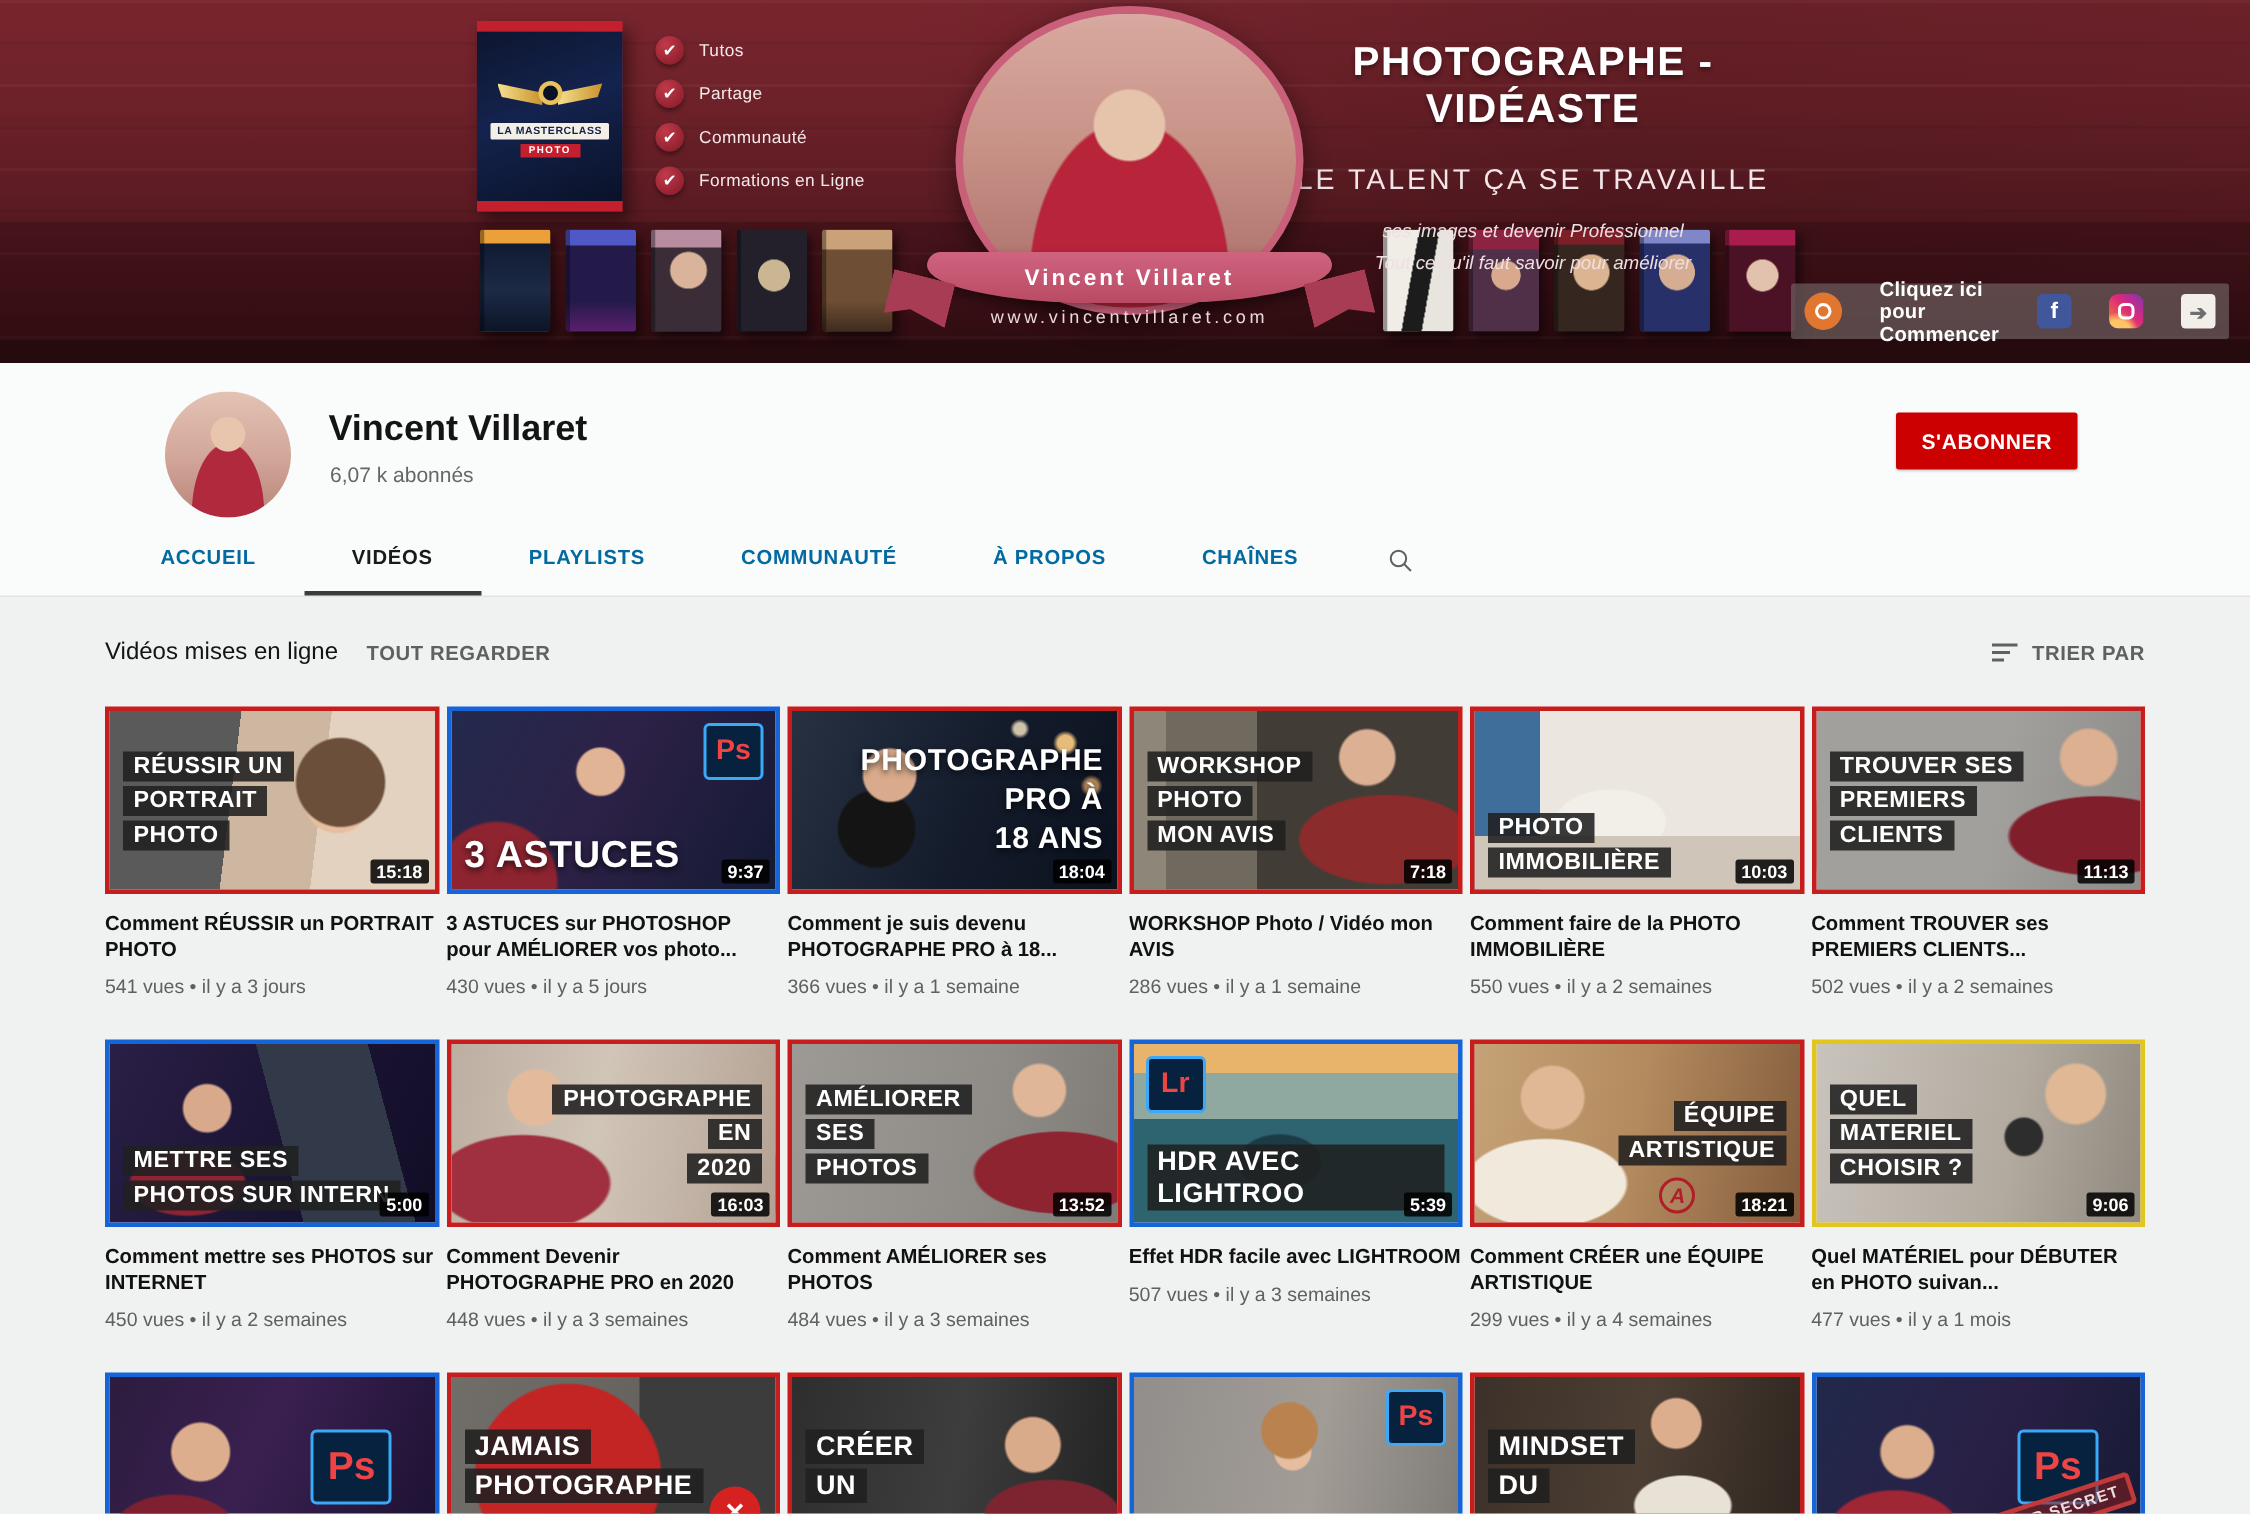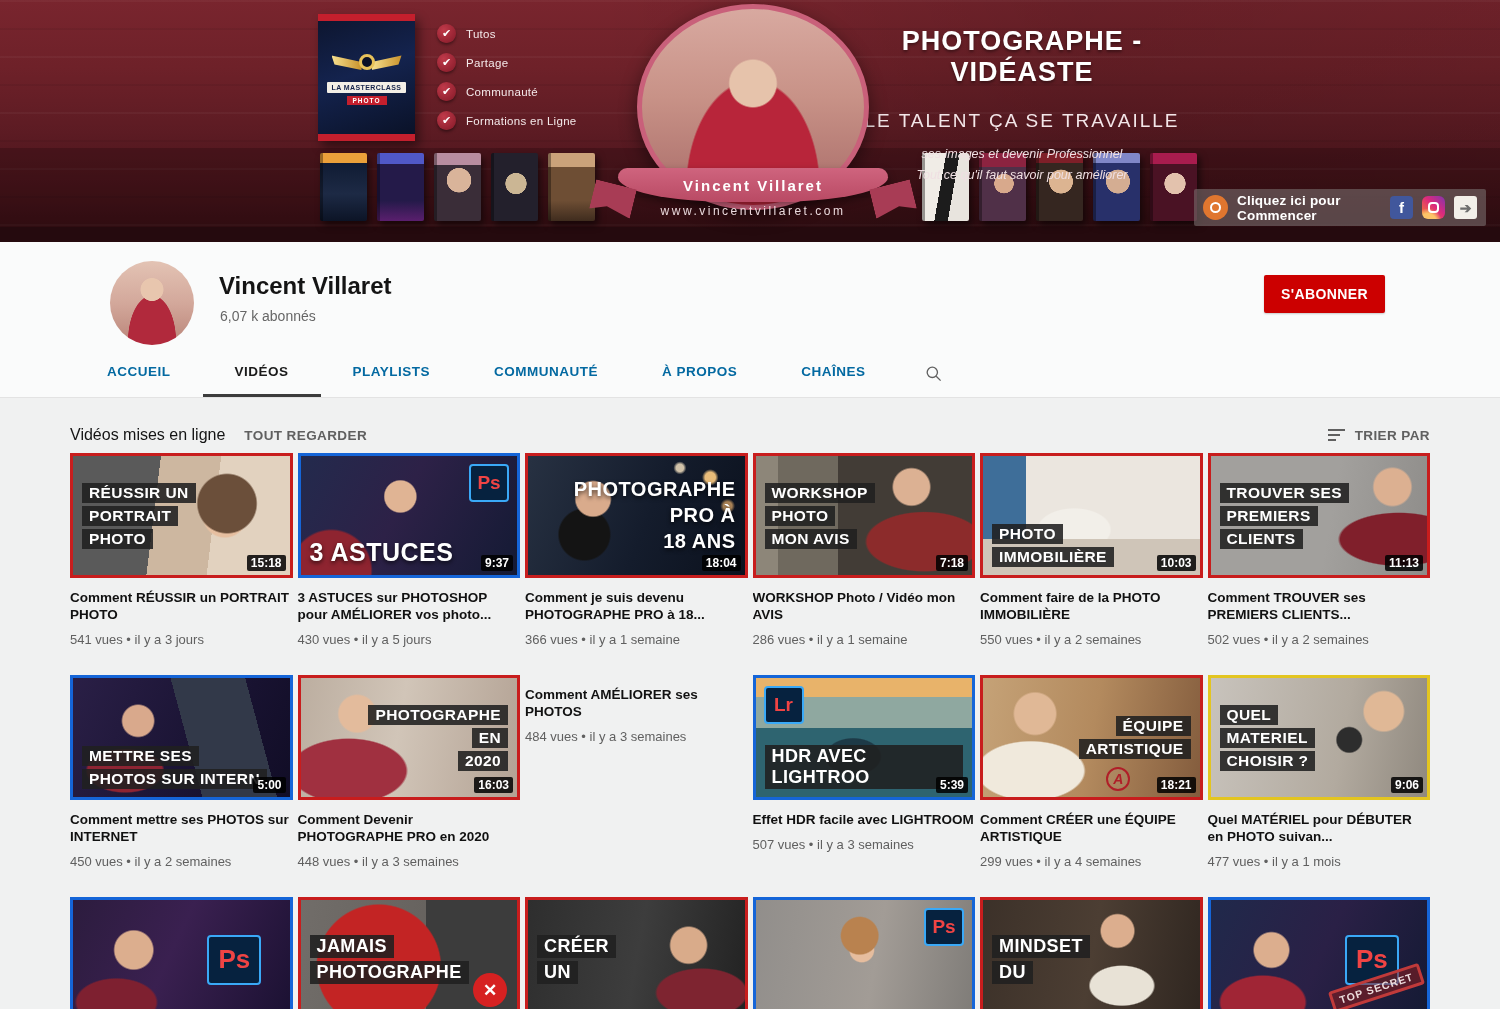--- a/index.html
+++ b/index.html
@@ -96,21 +96,21 @@
   
   .banner-right { position:absolute; left:852px; top:26px; width:340px; z-index:4;
     text-align:center; color:#fff; }
   .br-headline { font-size:27px; font-weight:bold; letter-spacing:1px; text-shadow:0 2px 3px rgba(0,0,0,0.4); }
   .br-subheadline { margin-top:22px; font-size:19px; font-weight:normal; letter-spacing:2px; color:#f3e6e8; }
   .br-tagline { margin-top:12px; font-size:12.5px; font-style:italic; color:#efdfe2; line-height:1.7; }
 
   
   .cta-bar { position:absolute; right:14px; bottom:16px; width:292px; height:37px; z-index:7;
     background:rgba(118,106,106,0.62); border-radius:2px; display:flex; align-items:center;
-    padding:0 9px; gap:9px; }
+    padding:0 9px; gap:25px; }
   .ic-cta { width:25px; height:25px; border-radius:50%; background:#e0762f; flex:none;
     display:flex; align-items:center; justify-content:center; }
   .ic-cta i { display:block; width:11px; height:11px; border:2px solid #fff; border-radius:50%; }
   .cta-label { color:#fff; font-size:13.5px; font-weight:bold; flex:1; letter-spacing:0.2px; }
   .ic-fb { width:23px; height:23px; border-radius:4px; background:#41579c; color:#fff; flex:none;
     display:flex; align-items:center; justify-content:center; font-weight:bold; font-size:15px; }
   .ic-ig { width:23px; height:23px; border-radius:6px; flex:none;
     background:radial-gradient(circle at 25% 115%, #fdc468 0 28%, transparent 45%),
                linear-gradient(45deg,#f58529,#dd2a7b 55%,#8134af);
     display:flex; align-items:center; justify-content:center; }
@@ -132,21 +132,21 @@
     border:none; font-family:inherit; font-size:14px; font-weight:bold; letter-spacing:0.4px;
     padding:11px 17px; border-radius:2px; cursor:pointer; box-shadow:0 1px 2px rgba(0,0,0,0.2); }
   .tabs { position:absolute; left:75px; bottom:0; display:flex; align-items:stretch; height:48px; }
   .tab { padding:0 32px; display:flex; align-items:center; font-size:13.5px; letter-spacing:0.5px;
     color:#0369a1; font-weight:bold; border-bottom:3px solid transparent; cursor:pointer; }
   .tab.active { color:#1a1a1a; border-bottom-color:#3c3c3c; }
   .tab-search { display:flex; align-items:center; padding:0 26px; cursor:pointer; }
 
   
   .content { padding:28px 70px 0 70px; }
-  .section-header { display:flex; align-items:center; margin-bottom:9px; }
+  .section-header { display:flex; align-items:center; margin-bottom:27px; }
   .section-title { font-size:16px; color:#141414; }
   .watch-all { margin-left:19px; font-size:13.5px; color:#606060; font-weight:bold;
     letter-spacing:0.4px; cursor:pointer; }
   .sort { margin-left:auto; display:flex; align-items:center; gap:10px; cursor:pointer;
     color:#606060; font-size:13.5px; font-weight:bold; letter-spacing:0.4px; }
   .sort-icon { display:inline-flex; flex-direction:column; gap:3px; }
   .sort-icon i { display:block; height:2px; background:#606060; }
   .sort-icon i:nth-child(1){ width:17px; } .sort-icon i:nth-child(2){ width:12px; }
   .sort-icon i:nth-child(3){ width:8px; }
 
@@ -471,20 +471,28 @@
           </div>
       <span class="dur">16:03</span>
     </div>
     <div class="vinfo">
       <div class="vtitle">Comment Devenir PHOTOGRAPHE PRO en 2020</div>
       <div class="vmeta">448 vues • il y a 3 semaines</div>
     </div>
   </div>
 
   <div class="card">
+    <div class="thumb t9" style="border-color: rgb(200, 29, 29);">
+      <div class="cap pos-cl size-md">
+            <span class="blk">AMÉLIORER</span>
+            <span class="blk">SES</span>
+            <span class="blk">PHOTOS</span>
+          </div>
+      <span class="dur">13:52</span>
+    </div>
     <div class="vinfo">
       <div class="vtitle">Comment AMÉLIORER ses PHOTOS</div>
       <div class="vmeta">484 vues • il y a 3 semaines</div>
     </div>
   </div>
 
   <div class="card">
     <div class="thumb t10" style="border-color: rgb(21, 101, 216);">
       <div class="cap pos-bl size-lg">
             <span class="blk">HDR AVEC LIGHTROO</span>

